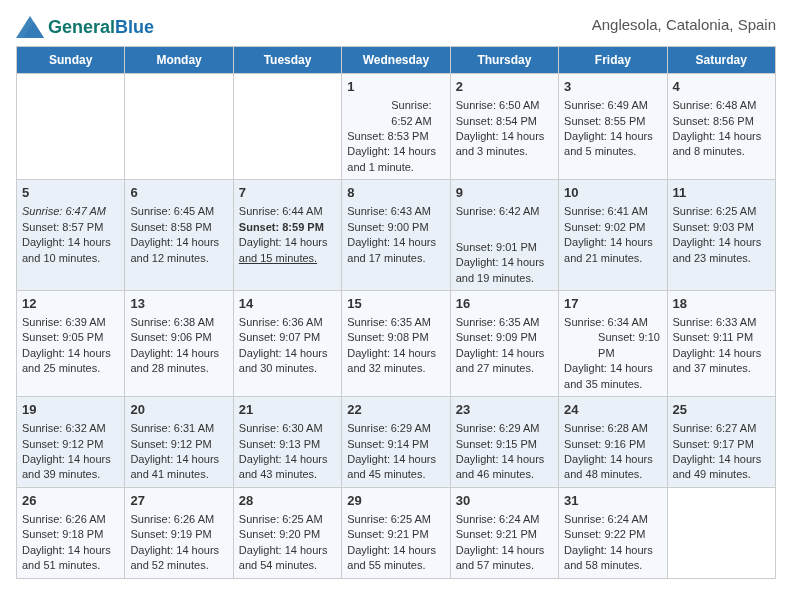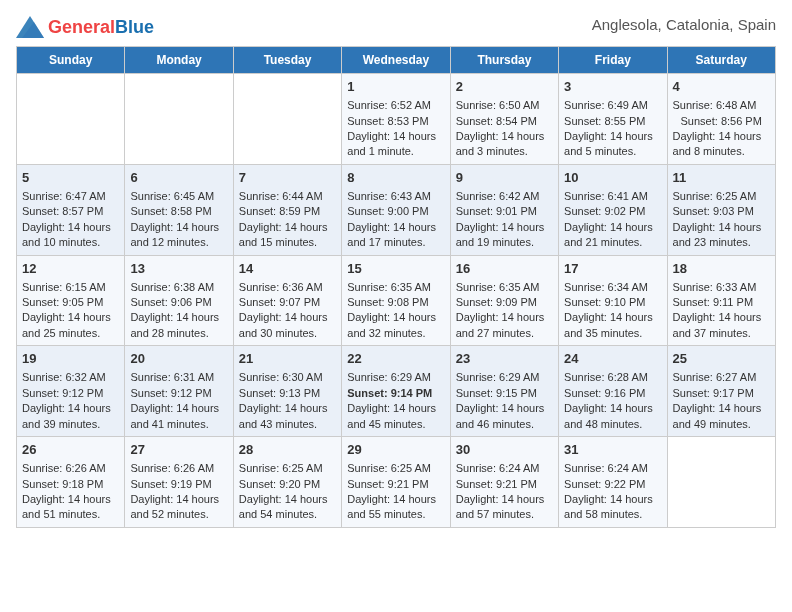--- a/index.html
+++ b/index.html
@@ -17,21 +17,21 @@
       margin-bottom: 8px;
     }
     .logo {
       display: flex;
       align-items: center;
       gap: 4px;
     }
     .logo-text-general {
       font-size: 18px;
       font-weight: bold;
-      color: #ef4444;
+      color: #0f766e;
     }
     .logo-text-blue {
       font-size: 18px;
       font-weight: bold;
       color: #1a6faf;
     }
     .logo-icon {
       width: 28px;
       height: 22px;
     }
@@ -120,21 +120,21 @@
         <th>Saturday</th>
       </tr>
     </thead>
   <tbody id="calendar-body">
   <tr>
         <td class="empty-cell"></td>
         <td class="empty-cell"></td>
         <td class="empty-cell"></td>
         <td>
           <span class="day-num">1</span>
-          <span style="display: block;">Sunrise: 6:52 AM</span>
+          <span style="display: block; margin-left: 44px;">Sunrise: 6:52 AM</span>
           <span style="display: block;">Sunset: 8:53 PM</span>
           <span style="display: block;">Daylight: 14 hours</span>
           <span style="display: block;">and 1 minute.</span>
         </td>
         <td>
           <span class="day-num">2</span>
           <span style="display: block;">Sunrise: 6:50 AM</span>
           <span style="display: block;">Sunset: 8:54 PM</span>
           <span style="display: block;">Daylight: 14 hours</span>
           <span style="display: block;">and 3 minutes.</span>
@@ -142,58 +142,58 @@
         <td>
           <span class="day-num">3</span>
           <span style="display: block;">Sunrise: 6:49 AM</span>
           <span style="display: block;">Sunset: 8:55 PM</span>
           <span style="display: block;">Daylight: 14 hours</span>
           <span style="display: block;">and 5 minutes.</span>
         </td>
         <td>
           <span class="day-num">4</span>
           <span style="display: block;">Sunrise: 6:48 AM</span>
-          <span style="display: block; margin-left: 8px;">Sunset: 8:56 PM</span>
+          <span style="display: block;">Sunset: 8:56 PM</span>
           <span style="display: block;">Daylight: 14 hours</span>
           <span style="display: block;">and 8 minutes.</span>
         </td>
       </tr>
       <tr>
         <td>
           <span class="day-num">5</span>
-          <span style="display: block;">Sunrise: 6:47 AM</span>
+          <span style="display: block; font-style: italic;">Sunrise: 6:47 AM</span>
           <span style="display: block;">Sunset: 8:57 PM</span>
           <span style="display: block;">Daylight: 14 hours</span>
           <span style="display: block;">and 10 minutes.</span>
         </td>
         <td>
           <span class="day-num">6</span>
           <span style="display: block;">Sunrise: 6:45 AM</span>
           <span style="display: block;">Sunset: 8:58 PM</span>
           <span style="display: block;">Daylight: 14 hours</span>
           <span style="display: block;">and 12 minutes.</span>
         </td>
         <td>
           <span class="day-num">7</span>
           <span style="display: block;">Sunrise: 6:44 AM</span>
-          <span style="display: block;">Sunset: 8:59 PM</span>
-          <span style="display: block;">Daylight: 14 hours</span>
-          <span style="display: block;">and 15 minutes.</span>
+          <span style="display: block; font-weight: bold;">Sunset: 8:59 PM</span>
+          <span style="display: block;">Daylight: 14 hours</span>
+          <span style="display: block; text-decoration: underline;">and 15 minutes.</span>
         </td>
         <td>
           <span class="day-num">8</span>
           <span style="display: block;">Sunrise: 6:43 AM</span>
           <span style="display: block;">Sunset: 9:00 PM</span>
           <span style="display: block;">Daylight: 14 hours</span>
           <span style="display: block;">and 17 minutes.</span>
         </td>
         <td>
           <span class="day-num">9</span>
           <span style="display: block;">Sunrise: 6:42 AM</span>
-          <span style="display: block;">Sunset: 9:01 PM</span>
+          <span style="display: block; margin-top: 20px;">Sunset: 9:01 PM</span>
           <span style="display: block;">Daylight: 14 hours</span>
           <span style="display: block;">and 19 minutes.</span>
         </td>
         <td>
           <span class="day-num">10</span>
           <span style="display: block;">Sunrise: 6:41 AM</span>
           <span style="display: block;">Sunset: 9:02 PM</span>
           <span style="display: block;">Daylight: 14 hours</span>
           <span style="display: block;">and 21 minutes.</span>
         </td>
@@ -201,21 +201,21 @@
           <span class="day-num">11</span>
           <span style="display: block;">Sunrise: 6:25 AM</span>
           <span style="display: block;">Sunset: 9:03 PM</span>
           <span style="display: block;">Daylight: 14 hours</span>
           <span style="display: block;">and 23 minutes.</span>
         </td>
       </tr>
       <tr>
         <td>
           <span class="day-num">12</span>
-          <span style="display: block;">Sunrise: 6:15 AM</span>
+          <span style="display: block;">Sunrise: 6:39 AM</span>
           <span style="display: block;">Sunset: 9:05 PM</span>
           <span style="display: block;">Daylight: 14 hours</span>
           <span style="display: block;">and 25 minutes.</span>
         </td>
         <td>
           <span class="day-num">13</span>
           <span style="display: block;">Sunrise: 6:38 AM</span>
           <span style="display: block;">Sunset: 9:06 PM</span>
           <span style="display: block;">Daylight: 14 hours</span>
           <span style="display: block;">and 28 minutes.</span>
@@ -237,21 +237,21 @@
         <td>
           <span class="day-num">16</span>
           <span style="display: block;">Sunrise: 6:35 AM</span>
           <span style="display: block;">Sunset: 9:09 PM</span>
           <span style="display: block;">Daylight: 14 hours</span>
           <span style="display: block;">and 27 minutes.</span>
         </td>
         <td>
           <span class="day-num">17</span>
           <span style="display: block;">Sunrise: 6:34 AM</span>
-          <span style="display: block;">Sunset: 9:10 PM</span>
+          <span style="display: block; margin-left: 34px;">Sunset: 9:10 PM</span>
           <span style="display: block;">Daylight: 14 hours</span>
           <span style="display: block;">and 35 minutes.</span>
         </td>
         <td>
           <span class="day-num">18</span>
           <span style="display: block;">Sunrise: 6:33 AM</span>
           <span style="display: block;">Sunset: 9:11 PM</span>
           <span style="display: block;">Daylight: 14 hours</span>
           <span style="display: block;">and 37 minutes.</span>
         </td>
@@ -274,21 +274,21 @@
         <td>
           <span class="day-num">21</span>
           <span style="display: block;">Sunrise: 6:30 AM</span>
           <span style="display: block;">Sunset: 9:13 PM</span>
           <span style="display: block;">Daylight: 14 hours</span>
           <span style="display: block;">and 43 minutes.</span>
         </td>
         <td>
           <span class="day-num">22</span>
           <span style="display: block;">Sunrise: 6:29 AM</span>
-          <span style="display: block; font-weight: bold;">Sunset: 9:14 PM</span>
+          <span style="display: block;">Sunset: 9:14 PM</span>
           <span style="display: block;">Daylight: 14 hours</span>
           <span style="display: block;">and 45 minutes.</span>
         </td>
         <td>
           <span class="day-num">23</span>
           <span style="display: block;">Sunrise: 6:29 AM</span>
           <span style="display: block;">Sunset: 9:15 PM</span>
           <span style="display: block;">Daylight: 14 hours</span>
           <span style="display: block;">and 46 minutes.</span>
         </td>

